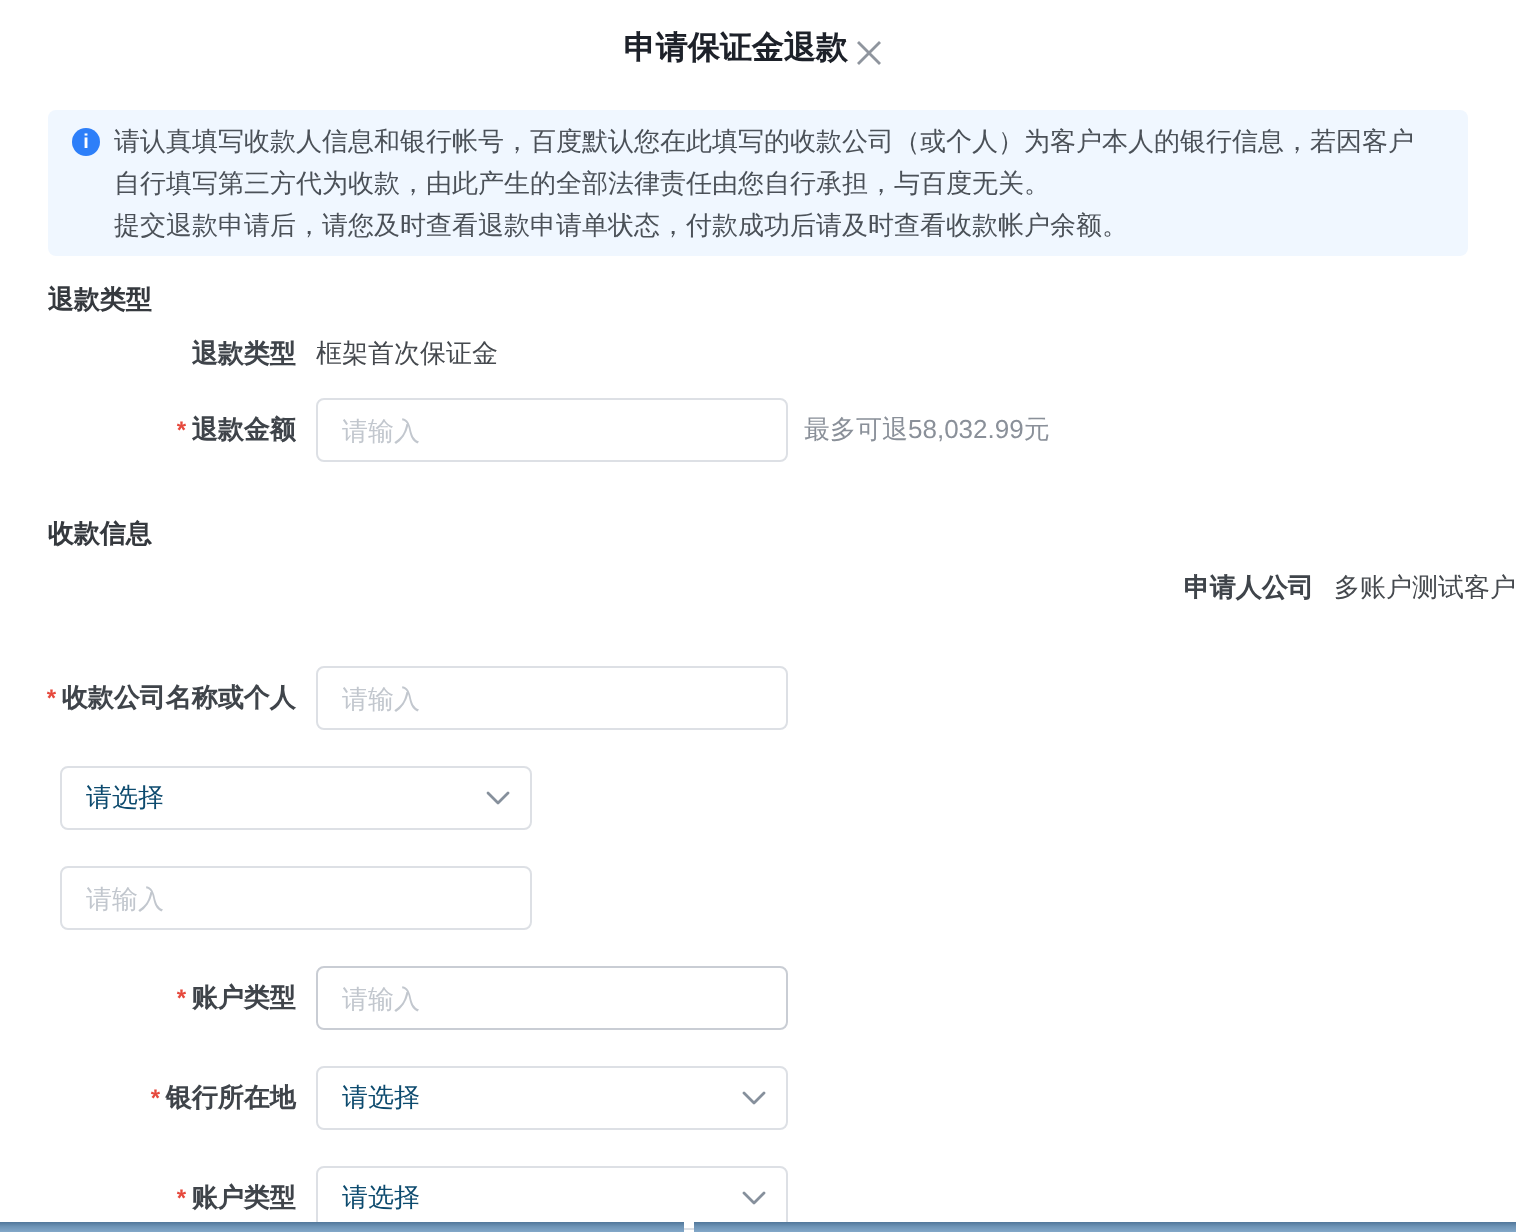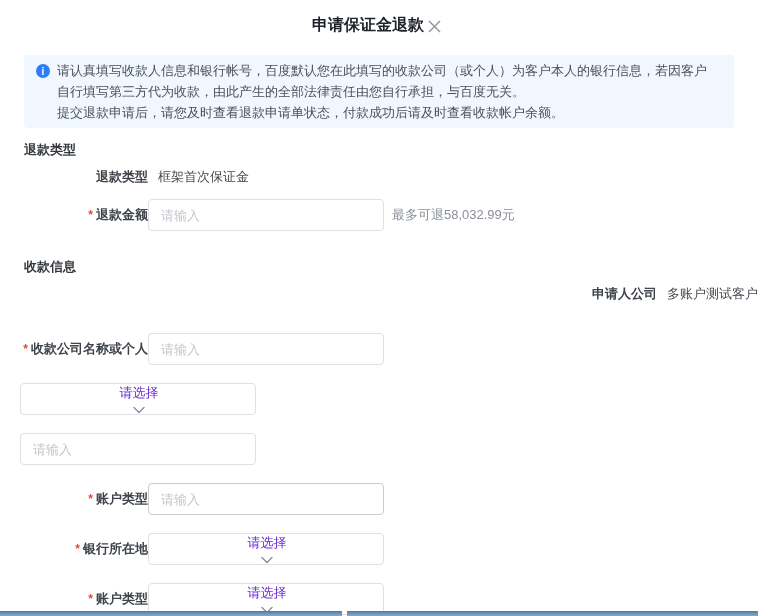--- a/index.html
+++ b/index.html
@@ -57,38 +57,38 @@
   .row-type { margin-bottom: 13px; }
   .row-amount { margin-bottom: 28px; }
   .row-applicant { margin-bottom: 30px; justify-content: flex-end; }
   .row-input { margin-bottom: 18px; }
   .f-label {
     flex: none; width: 128px; text-align: right;
     font-size: 13px; color: #3f444a; font-weight: bold;
   }
   .star { color: #e6493d; margin-right: 3px; font-size: 12px; }
   .f-value { margin-left: 10px; font-size: 13px; color: #45494e; }
-  .f-control { }
+  .f-control { margin-left: 10px; }
 
   input.text-input {
     width: 236px; height: 32px; box-sizing: border-box;
     border: 1px solid #dde0e5; border-radius: 4px;
     padding: 0 12px; font-size: 13px; color: #333;
     font-family: "Liberation Sans", sans-serif;
     outline: none;
   }
   input.text-input::placeholder { color: #c2c7ce; }
   input.text-input.darker { border-color: #c9cdd4; }
 
   .select-box {
     width: 236px; height: 32px; box-sizing: border-box;
     border: 1px solid #dde0e5; border-radius: 4px;
     padding: 0 10px 0 12px;
     display: flex; align-items: center; justify-content: space-between;
-    font-size: 13px; color: #6d28d9; cursor: pointer; background: #fff; flex-direction: column;
+    font-size: 13px; color: #0c4a6e; cursor: pointer; background: #fff;
   }
   .chevron { flex: none; display: flex; align-items: center; }
 
   .hint { margin-left: 8px; font-size: 13px; color: #8a9099; }
 
   
   .edge-bar {
     position: absolute; bottom: 0; height: 5px;
     background: linear-gradient(to bottom, #51779a 0%, #6d93b5 45%, #83a8c9 100%);
   }

